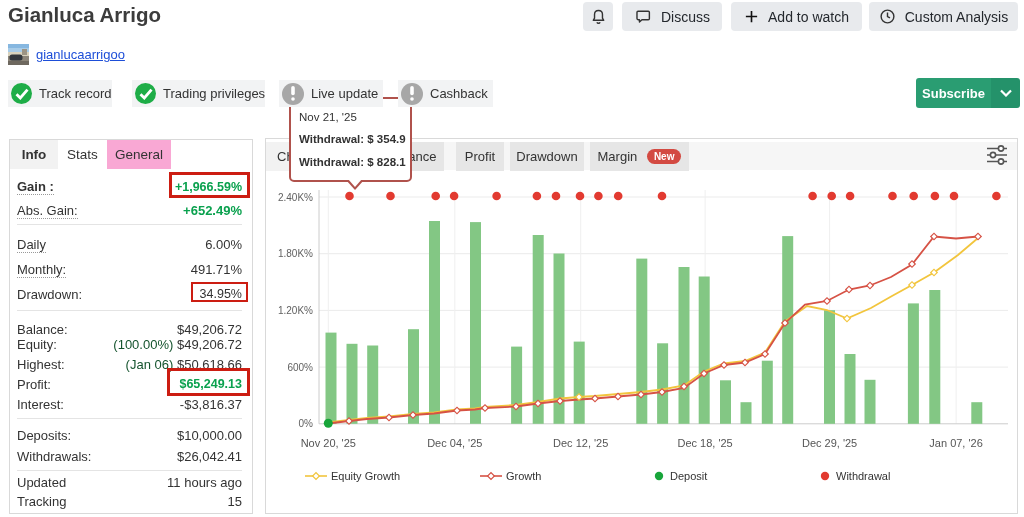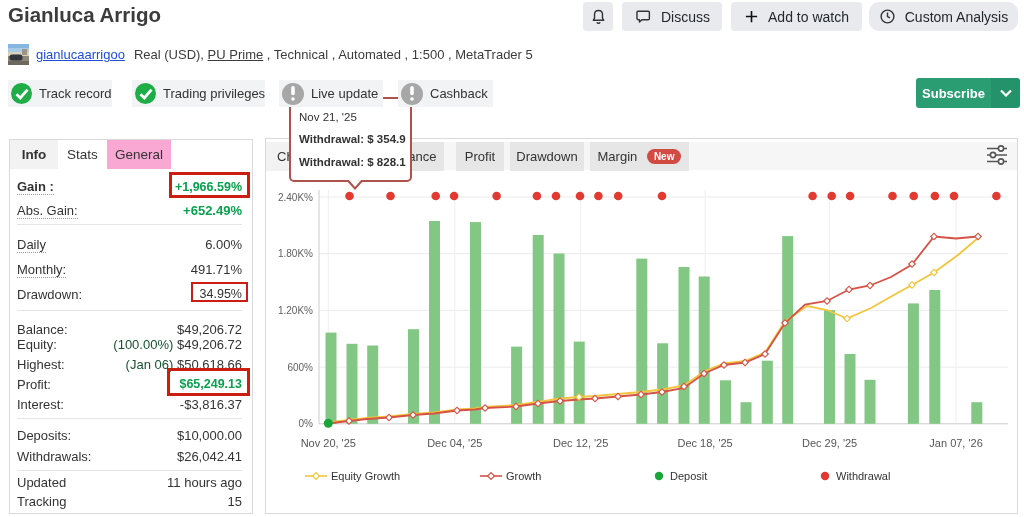--- a/index.html
+++ b/index.html
@@ -63,40 +63,39 @@
       <path d="M5 4.5h14.5c.8 0 1.5.7 1.5 1.5v9c0 .8-.7 1.5-1.5 1.5H10.5L7 19.8v-3.3H5c-.8 0-1.5-.7-1.5-1.5V6c0-.8.7-1.5 1.5-1.5z" stroke-linejoin="round"></path>
     </svg>
   <span>Discuss</span>
 </div>
 <div class="topbtn" style="left:731px; width:131px;">
   <svg width="15" height="15" viewBox="0 0 24 24" stroke="#111" stroke-width="2.6">
       <path d="M12 3v18M3 12h18"></path>
     </svg>
   <span>Add to watch</span>
 </div>
-<div class="topbtn" style="left:869px; width:149px;border-radius:10px;">
+<div class="topbtn" style="left:869px; width:149px;">
   <svg width="17" height="17" viewBox="0 0 24 24" fill="none" stroke="#333" stroke-width="2">
       <circle cx="12" cy="12" r="9"></circle>
       <path d="M12 6.5V12l3.5 2"></path>
     </svg>
   <span>Custom Analysis</span>
 </div>
 
 <div class="row2">
   <svg class="avatar" viewBox="0 0 21 21">
       <rect width="21" height="10" fill="#86b7e0"></rect>
       <rect y="4" width="21" height="4" fill="#a8cce8"></rect>
       <rect y="8" width="21" height="5" fill="#d8d2bd"></rect>
       <rect y="12" width="21" height="9" fill="#8d867a"></rect>
       <rect x="1.5" y="10.5" width="13" height="6" rx="2.5" fill="#32373d"></rect>
       <rect x="14" y="5" width="5" height="6" fill="#9c9484"></rect>
       <rect x="0" y="17" width="21" height="4" fill="#6e685f"></rect>
     </svg>
   <span class="ulink">gianlucaarrigoo</span>
-  <span>Real (USD), <span style="text-decoration:underline;">PU Prime</span> , Technical , Automated , 1:500 , MetaTrader 5</span>
 </div>
 
 <div class="badge" style="left:8px; width:104px;">
   <span class="circ" style="background:#1ead47;">
       <svg width="14" height="12" viewBox="0 0 14 12" fill="none" stroke="#fff" stroke-width="2.8">
         <path d="M1.5 6.2l3.8 3.8L12.5 1.6"></path>
       </svg>
     </span>
   Track record
 </div>

